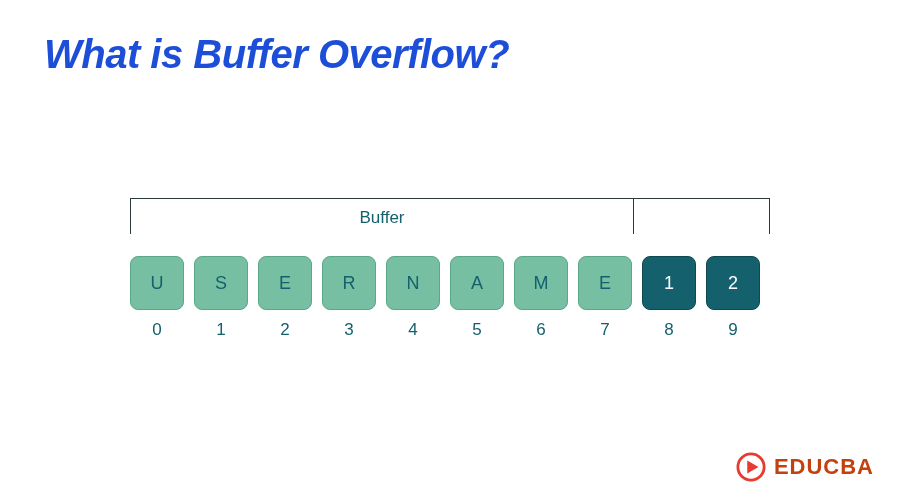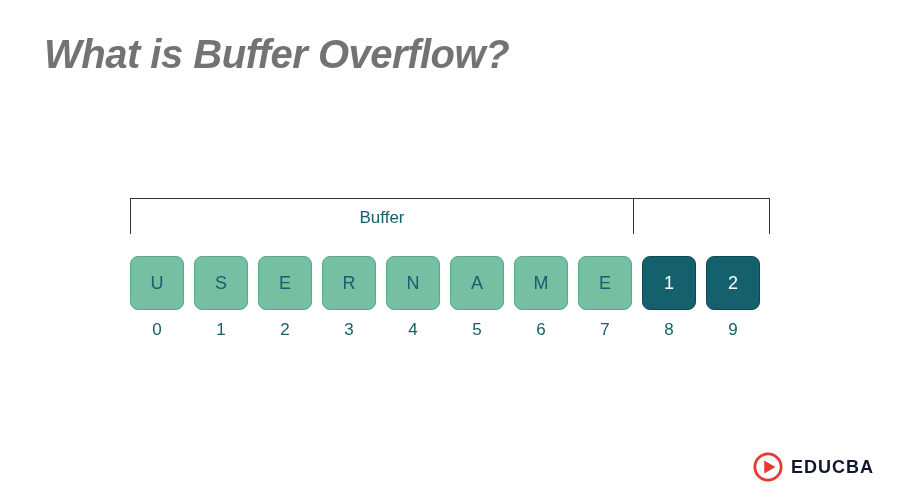--- a/index.html
+++ b/index.html
@@ -11,21 +11,21 @@
     position: relative;
     overflow: hidden;
   }
   .title {
     position: absolute;
     top: 32px;
     left: 44px;
     font-size: 40px;
     font-weight: 800;
     font-style: italic;
-    color: #737373;
+    color: #1d4ed8;
     letter-spacing: -0.5px;
   }
   .diagram {
     position: absolute;
     top: 198px;
     left: 130px;
     width: 640px;
   }
   .bracket-row {
     display: flex;
@@ -95,24 +95,24 @@
   }
   .logo {
     position: absolute;
     right: 26px;
     bottom: 18px;
     display: flex;
     align-items: center;
     gap: 8px;
   }
   .logo-text {
-    font-size: 18px;
+    font-size: 22px;
     font-weight: 700;
     letter-spacing: 1px;
-    color: #0f172a;
+    color: #c2410c;
   }
   .logo-mark {
     width: 30px;
     height: 30px;
   }
 </style>
 </head>
 <body>
 
 <h1 class="title">What is Buffer Overflow?</h1>

